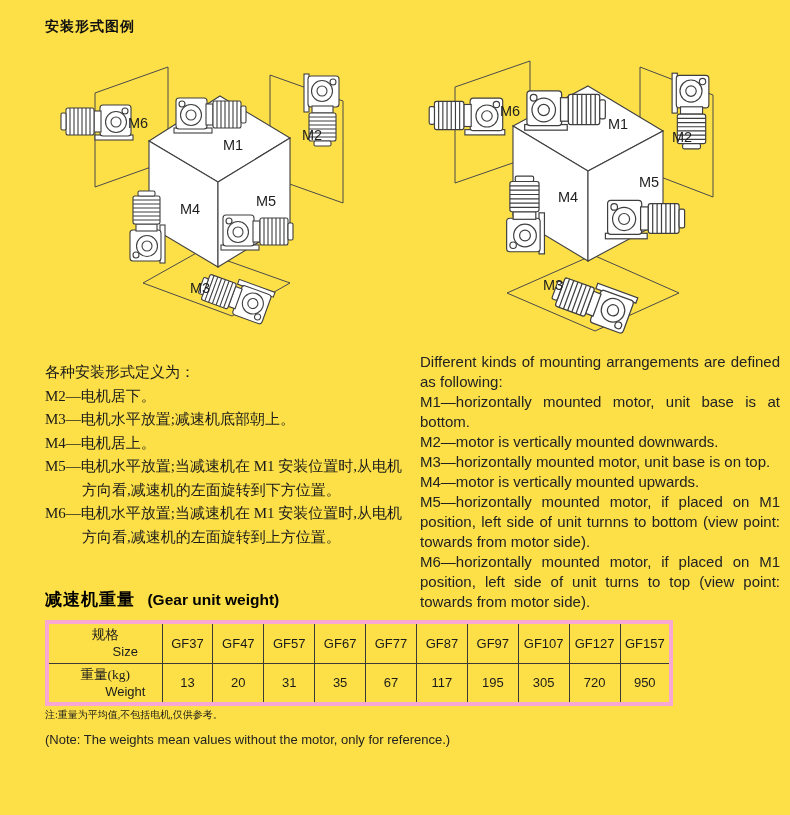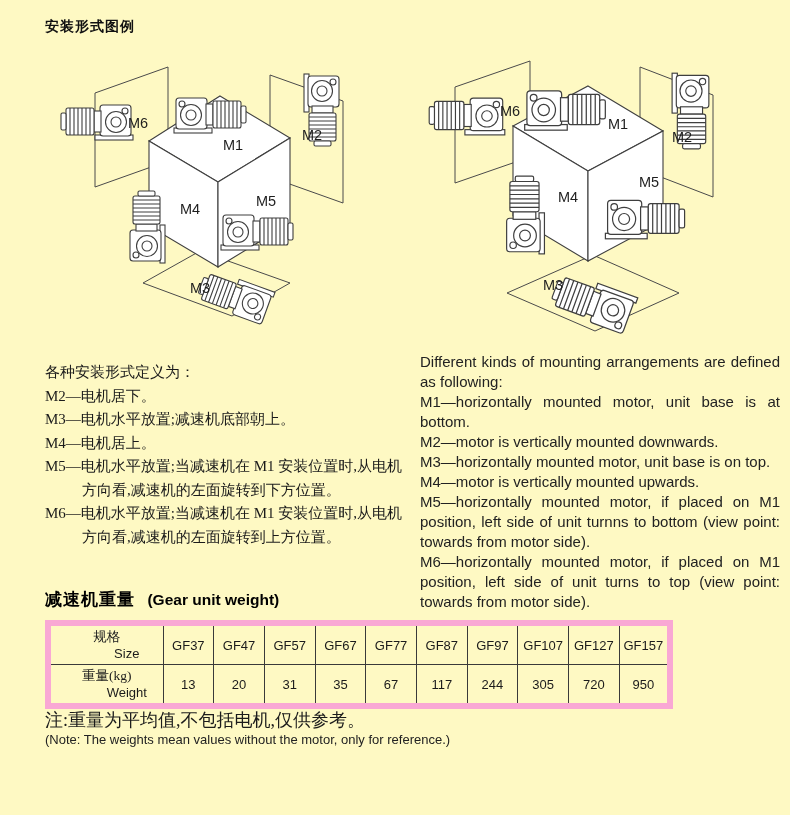--- a/index.html
+++ b/index.html
@@ -1,18 +1,18 @@
 <!DOCTYPE html>
 <html><head>
 <meta charset="utf-8">
 <style>
   * { margin:0; padding:0; box-sizing:border-box; }
   html,body { background:#ffffff; }
   .page {
-    position:relative; width:790px; height:815px; background:#fef9c3;
+    position:relative; width:790px; height:815px; background:#fde047;
     color:#1b1b1b; overflow:hidden;
     font-family:"Liberation Sans", sans-serif;
   }
   .title-cn {
     position:absolute; left:45px; top:18px;
     font-family:"Liberation Sans", sans-serif;
     font-size:14px; font-weight:bold; letter-spacing:1px; color:#111;
   }
   .title-en {
     position:absolute; left:420px; top:18px;
@@ -46,31 +46,31 @@
     font-size:17px; font-weight:bold; letter-spacing:1px;
   }
   .section-title .enpart {
     font-family:"Liberation Sans", sans-serif;
     font-size:15.5px; font-weight:bold; margin-left:8px;
   }
   table.weights {
     position:absolute; left:45px; top:620px; width:628px;
     border-collapse:collapse; table-layout:fixed;
     font-family:"Liberation Sans", sans-serif; font-size:13px; color:#1b1b1b;
-    border:6px solid #f9a8d4;
+    border:4px solid #f9a8d4;
   }
   table.weights td {
     border:1px solid #3a3a3a; text-align:center; vertical-align:middle;
     height:41px; line-height:17px; padding:2px 1px;
   }
   td.rowhead .cn { font-family:"Liberation Serif", serif; font-size:13.5px; display:block; }
   td.rowhead .en { font-size:13px; display:block;padding-left:40px; }
   .note-cn {
     position:absolute; left:45px; top:708px;
-    font-family:"Liberation Serif", serif; font-size:18px; color:#1b1b1b;
+    font-family:"Liberation Serif", serif; font-size:10px; color:#1b1b1b;
   }
   .note-en {
     position:absolute; left:45px; top:732px;
     font-family:"Liberation Sans", sans-serif; font-size:13px; color:#222;
   }
   .ln { display:block; }
 </style>
 </head>
 <body>
 
@@ -221,21 +221,21 @@
         <td class="rowhead">
           <span class="cn">重量(kg)</span>
           <span class="en">Weight</span>
         </td>
         <td>13</td>
         <td>20</td>
         <td>31</td>
         <td>35</td>
         <td>67</td>
         <td>117</td>
-        <td>244</td>
+        <td>195</td>
         <td>305</td>
         <td>720</td>
         <td>950</td>
       </tr>
     </tbody>
   </table>
 
   <div class="note-cn">注:重量为平均值,不包括电机,仅供参考。</div>
   <div class="note-en">(Note: The weights mean values without the motor, only for reference.)</div>
 

